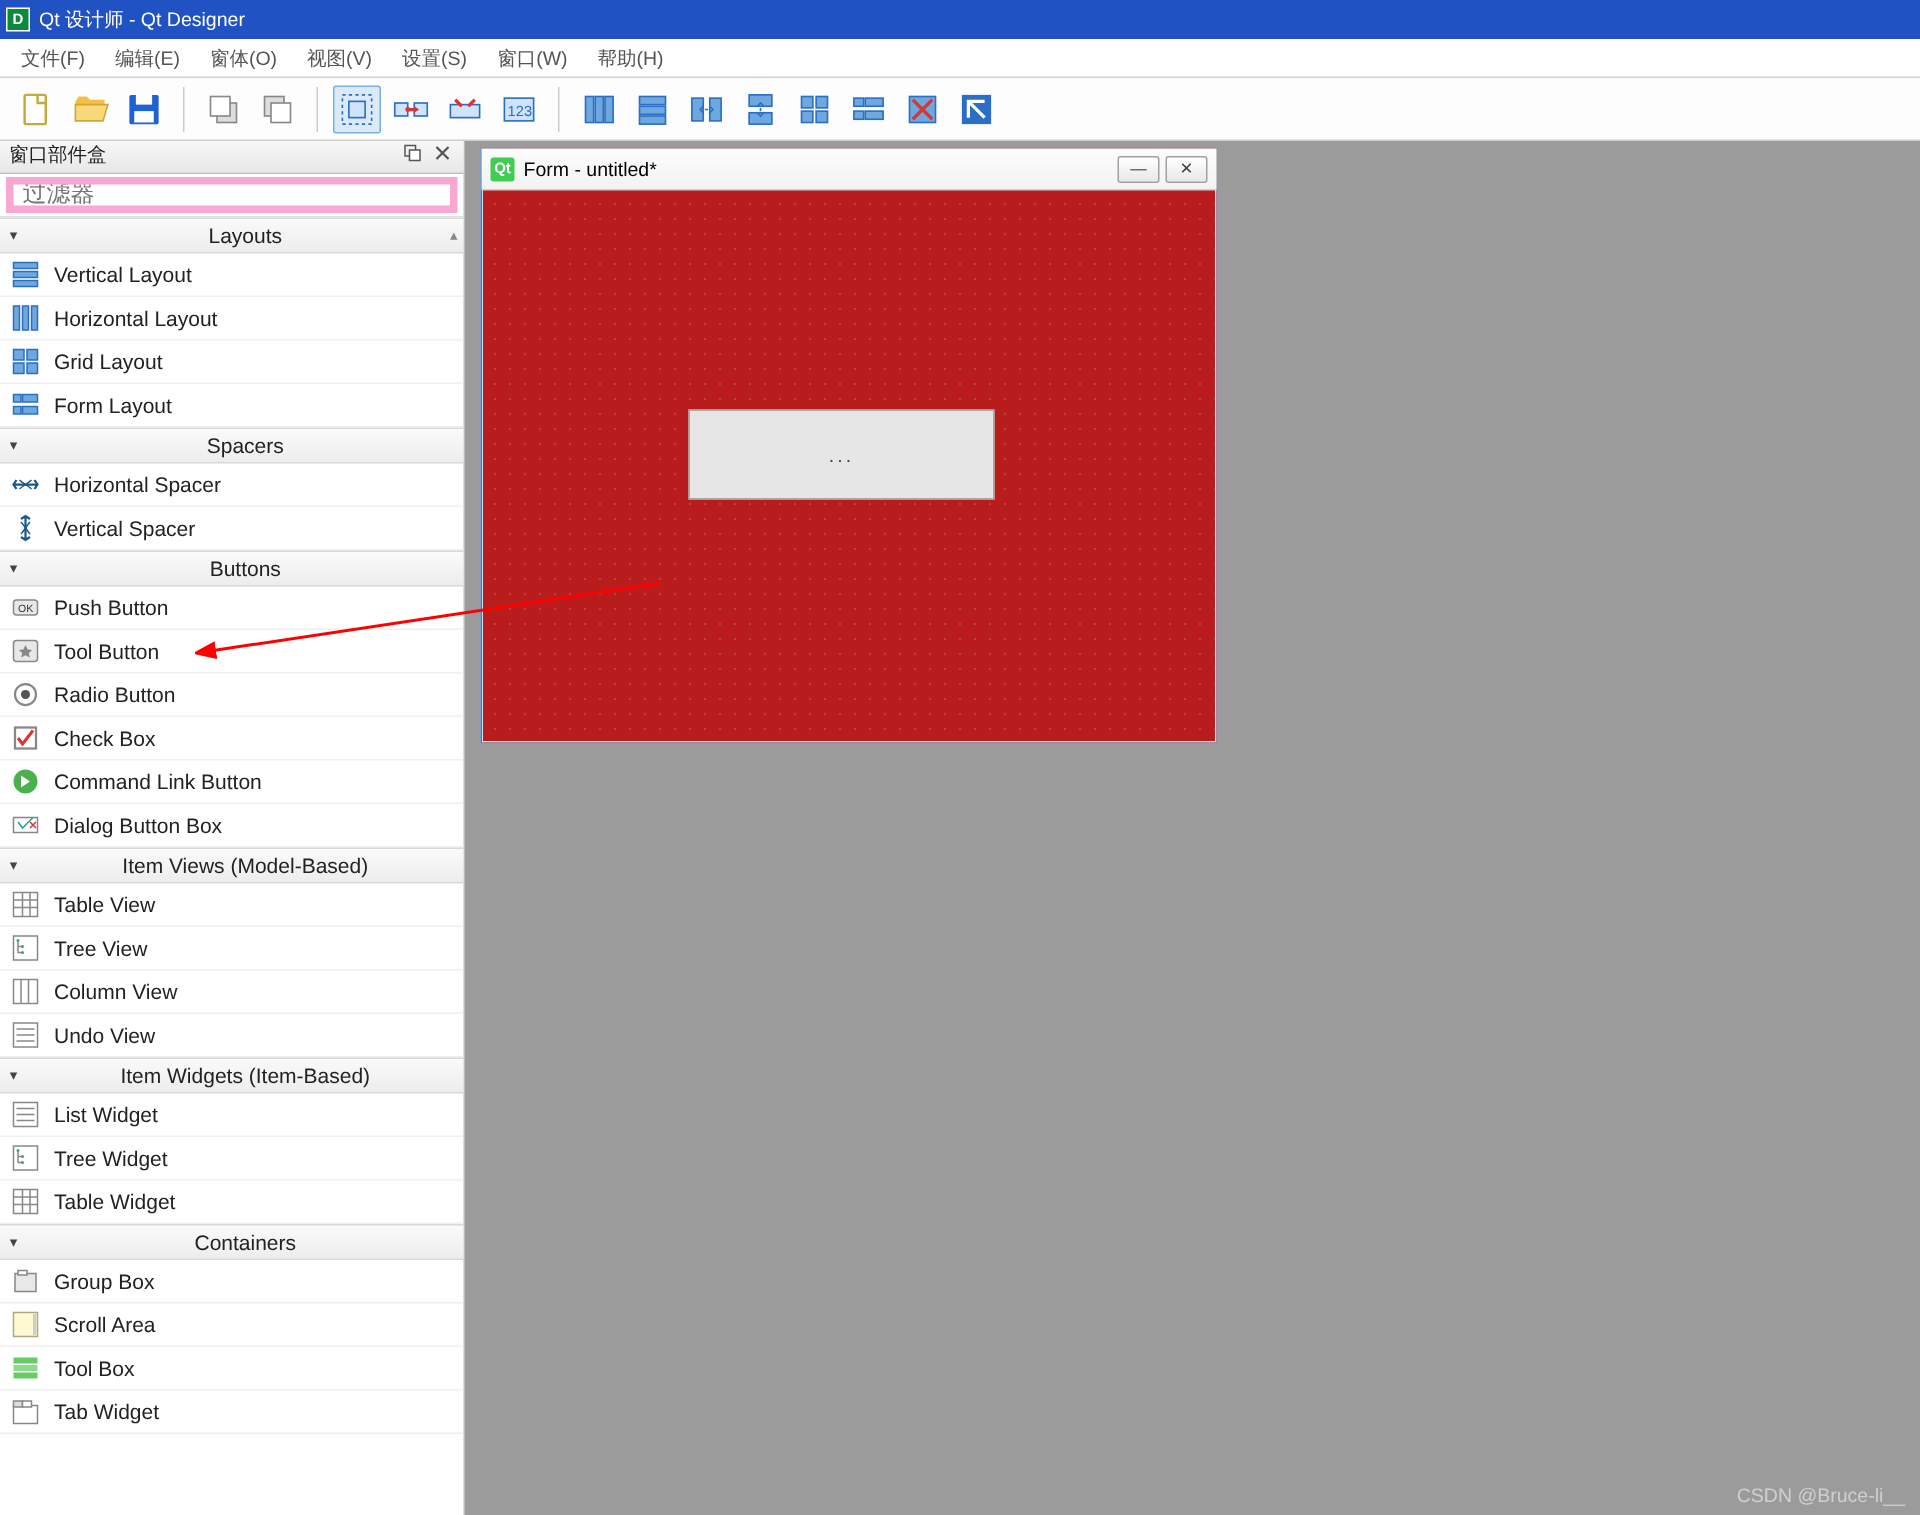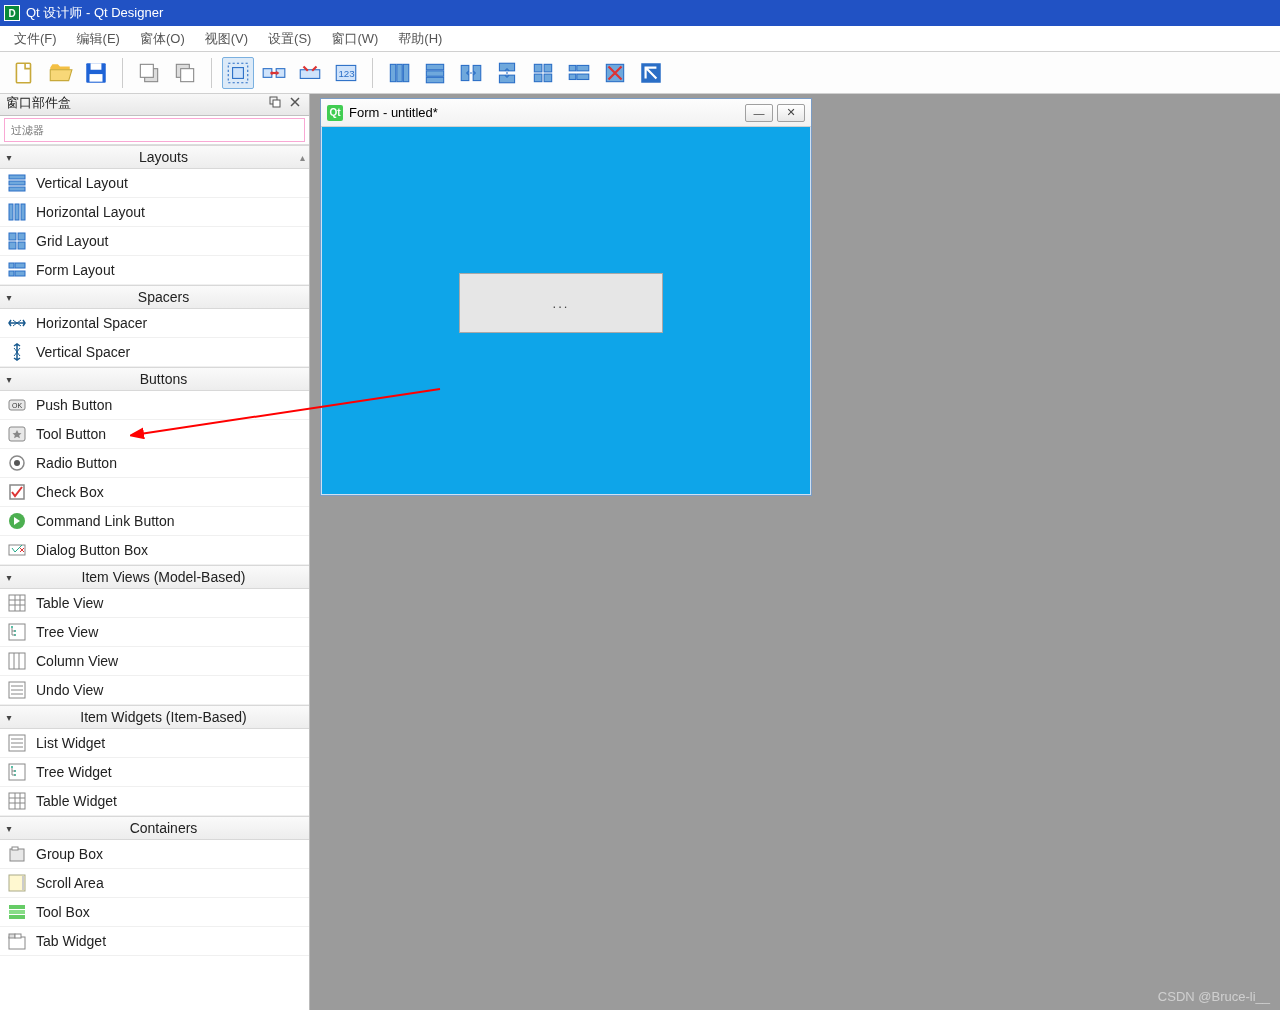--- a/index.html
+++ b/index.html
@@ -22,35 +22,35 @@
 
   
   .main { position: absolute; top: 94px; left: 0; right: 0; bottom: 0; display: flex; }
 
   
   .widgetbox { width: 310px; background: #fff; border-right: 1px solid #bbb; display: flex; flex-direction: column; }
   .panel-header { height: 22px; background: linear-gradient(#f7f7f7,#e8e8e8); border-bottom: 1px solid #c0c0c0; display: flex; align-items: flex-start; padding: 0 6px; font-size: 13px; color: #222; }
   .panel-header .spacer { flex: 1; }
   .panel-header .hdr-btn { width: 16px; height: 16px; margin-left: 4px; display:flex; align-items:center; justify-content:center; }
   .filter-row { padding: 2px 4px; border-bottom: 1px solid #ddd; }
-  .filter-row input { width: 100%; height: 24px; border: 1px solid #f9a8d4; padding: 0 6px; font-size: 11px; color: #888; }
+  .filter-row input { width: 100%; height: 24px; border: 5px solid #f9a8d4; padding: 0 6px; font-size: 16px; color: #888; }
   .wb-scroll { flex: 1; overflow-y: auto; position: relative; }
 
   .cat-header { height: 24px; background: linear-gradient(#fafafa,#ededed); border-top: 1px solid #d8d8d8; border-bottom: 1px solid #d8d8d8; display: flex; align-items: center; font-size: 14px; color: #222; position: relative; }
   .cat-header .chev { width: 18px; display: flex; justify-content: center; font-size: 10px; color: #444; }
   .cat-header .cat-label { flex: 1; text-align: center; }
   .cat-header .chev-r { position: absolute; right: 4px; font-size: 10px; color:#888; }
 
   .wb-item { height: 29px; display: flex; align-items: center; padding: 0 6px; font-size: 14px; color: #222; border-bottom: 1px solid #f0f0f0; cursor: default; }
   .wb-item .wi-icon { width: 22px; height: 22px; margin-right: 8px; display:flex; align-items:center; justify-content:center; }
   .wb-item .wi-icon svg { width: 20px; height: 20px; }
 
   
   .canvas-area { flex: 1; background: #9b9b9b; position: relative; }
-  .form-window { position: absolute; left: 10px; top: 4px; width: 492px; height: 398px; background: #0ea5e9; border: 1px solid #7a9cc6; box-shadow: 0 0 0 1px #d0e0f0 inset; }
+  .form-window { position: absolute; left: 10px; top: 4px; width: 492px; height: 398px; background: #b91c1c; border: 1px solid #7a9cc6; box-shadow: 0 0 0 1px #d0e0f0 inset; }
   .form-titlebar { height: 28px; background: linear-gradient(#fdfdfd,#f2f2f2); border-bottom: 1px solid #d0d0d0; display: flex; align-items: center; padding: 0 6px; font-size: 13px; }
   .form-titlebar .qt-icon { width: 16px; height: 16px; background: #41cd52; color:#fff; font-size:10px; font-weight:bold; display:flex; align-items:center; justify-content:center; border-radius:2px; margin-right:6px;}
   .form-titlebar .spacer { flex:1; }
   .form-titlebar .win-btn { width: 28px; height: 18px; border: 1px solid #a0a0a0; background: linear-gradient(#fff,#e8e8e8); border-radius: 2px; margin-left: 4px; display:flex; align-items:center; justify-content:center; font-size:11px; color:#444;}
   .form-body { position: relative; height: calc(100% - 28px); background-image: radial-gradient(circle, #b8b8b8 0.6px, transparent 0.6px); background-size: 10px 10px; background-position: 4px 4px; }
   .placed-widget { position:absolute; left: 138px; top: 146px; width: 204px; height: 60px; background: #e6e6e6; border: 1px solid #a8a8a8; display:flex; align-items:center; justify-content:center; color:#444; font-size:13px; letter-spacing:2px;}
 
   
   .red-arrow { position: absolute; pointer-events: none; }
 

